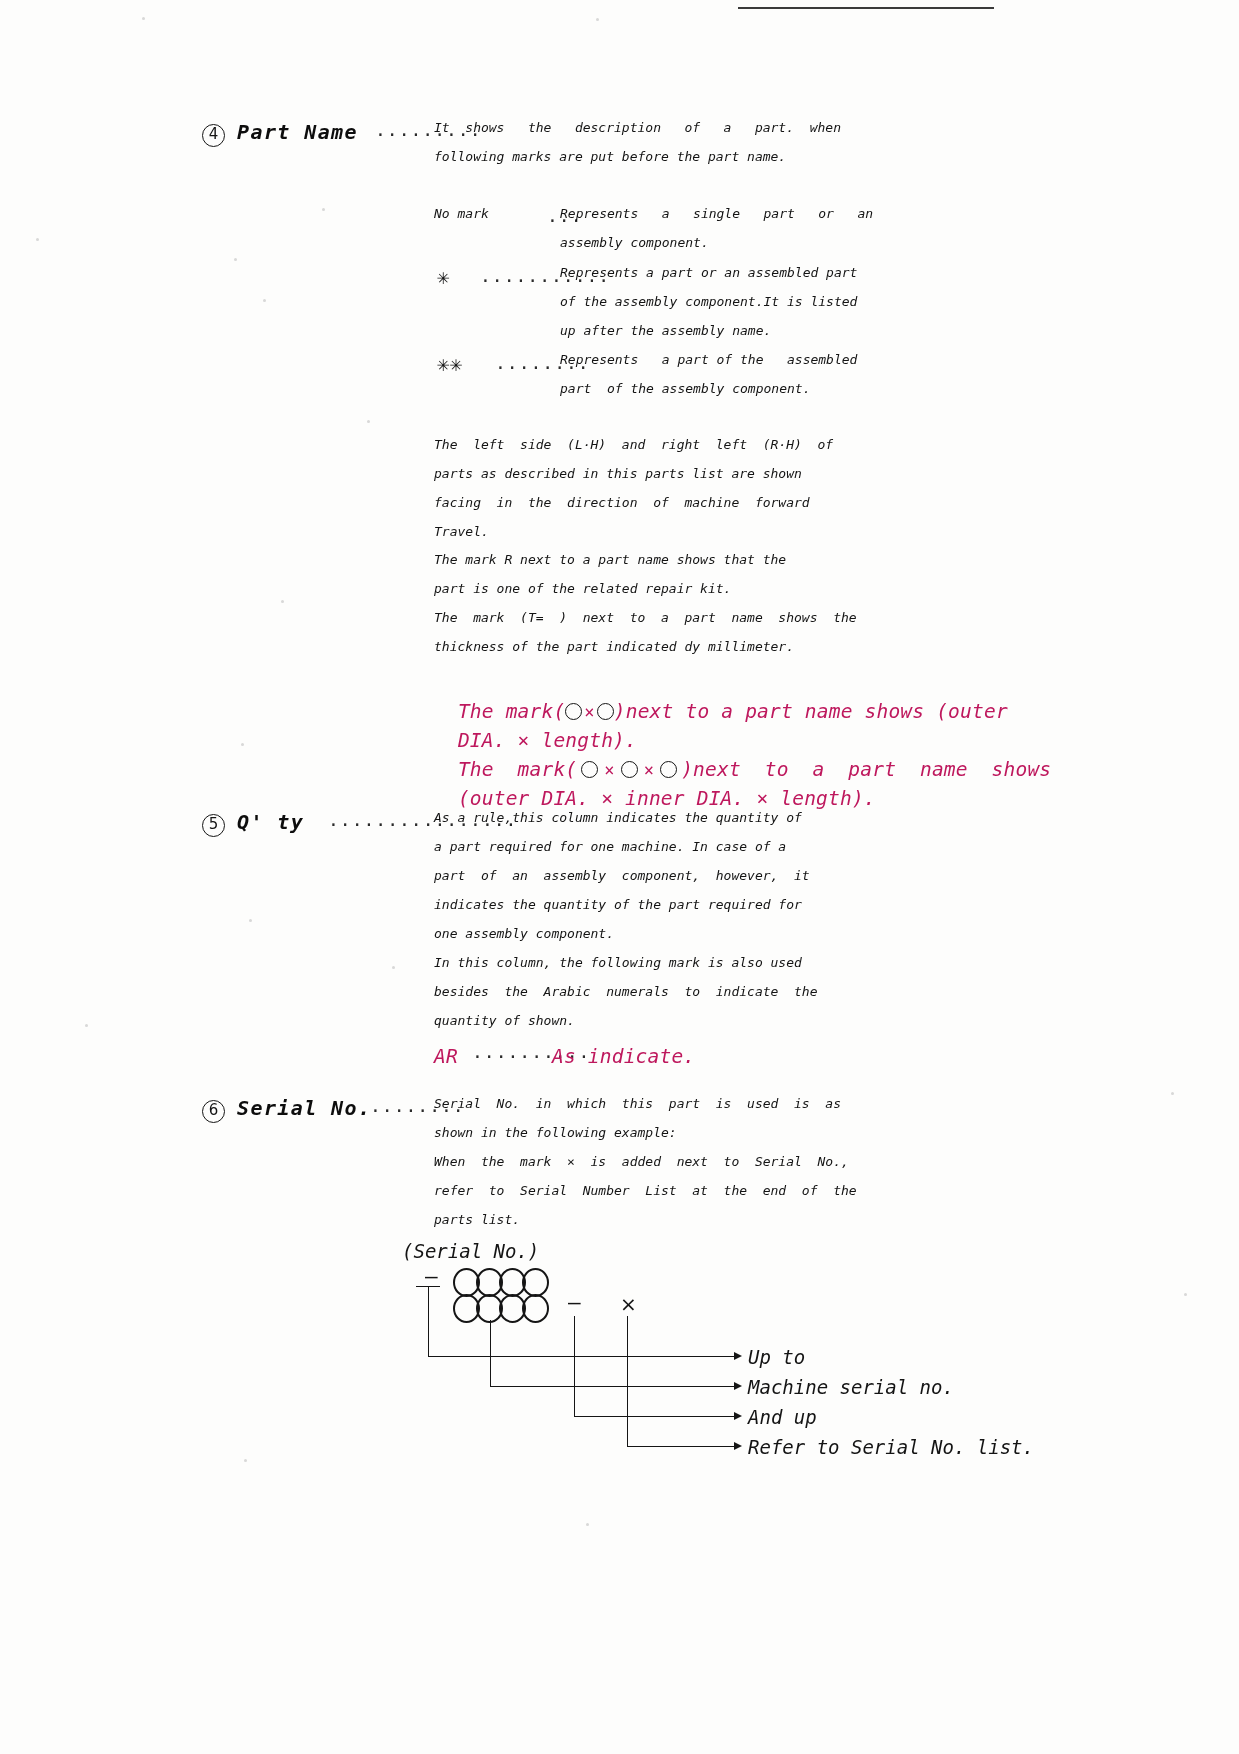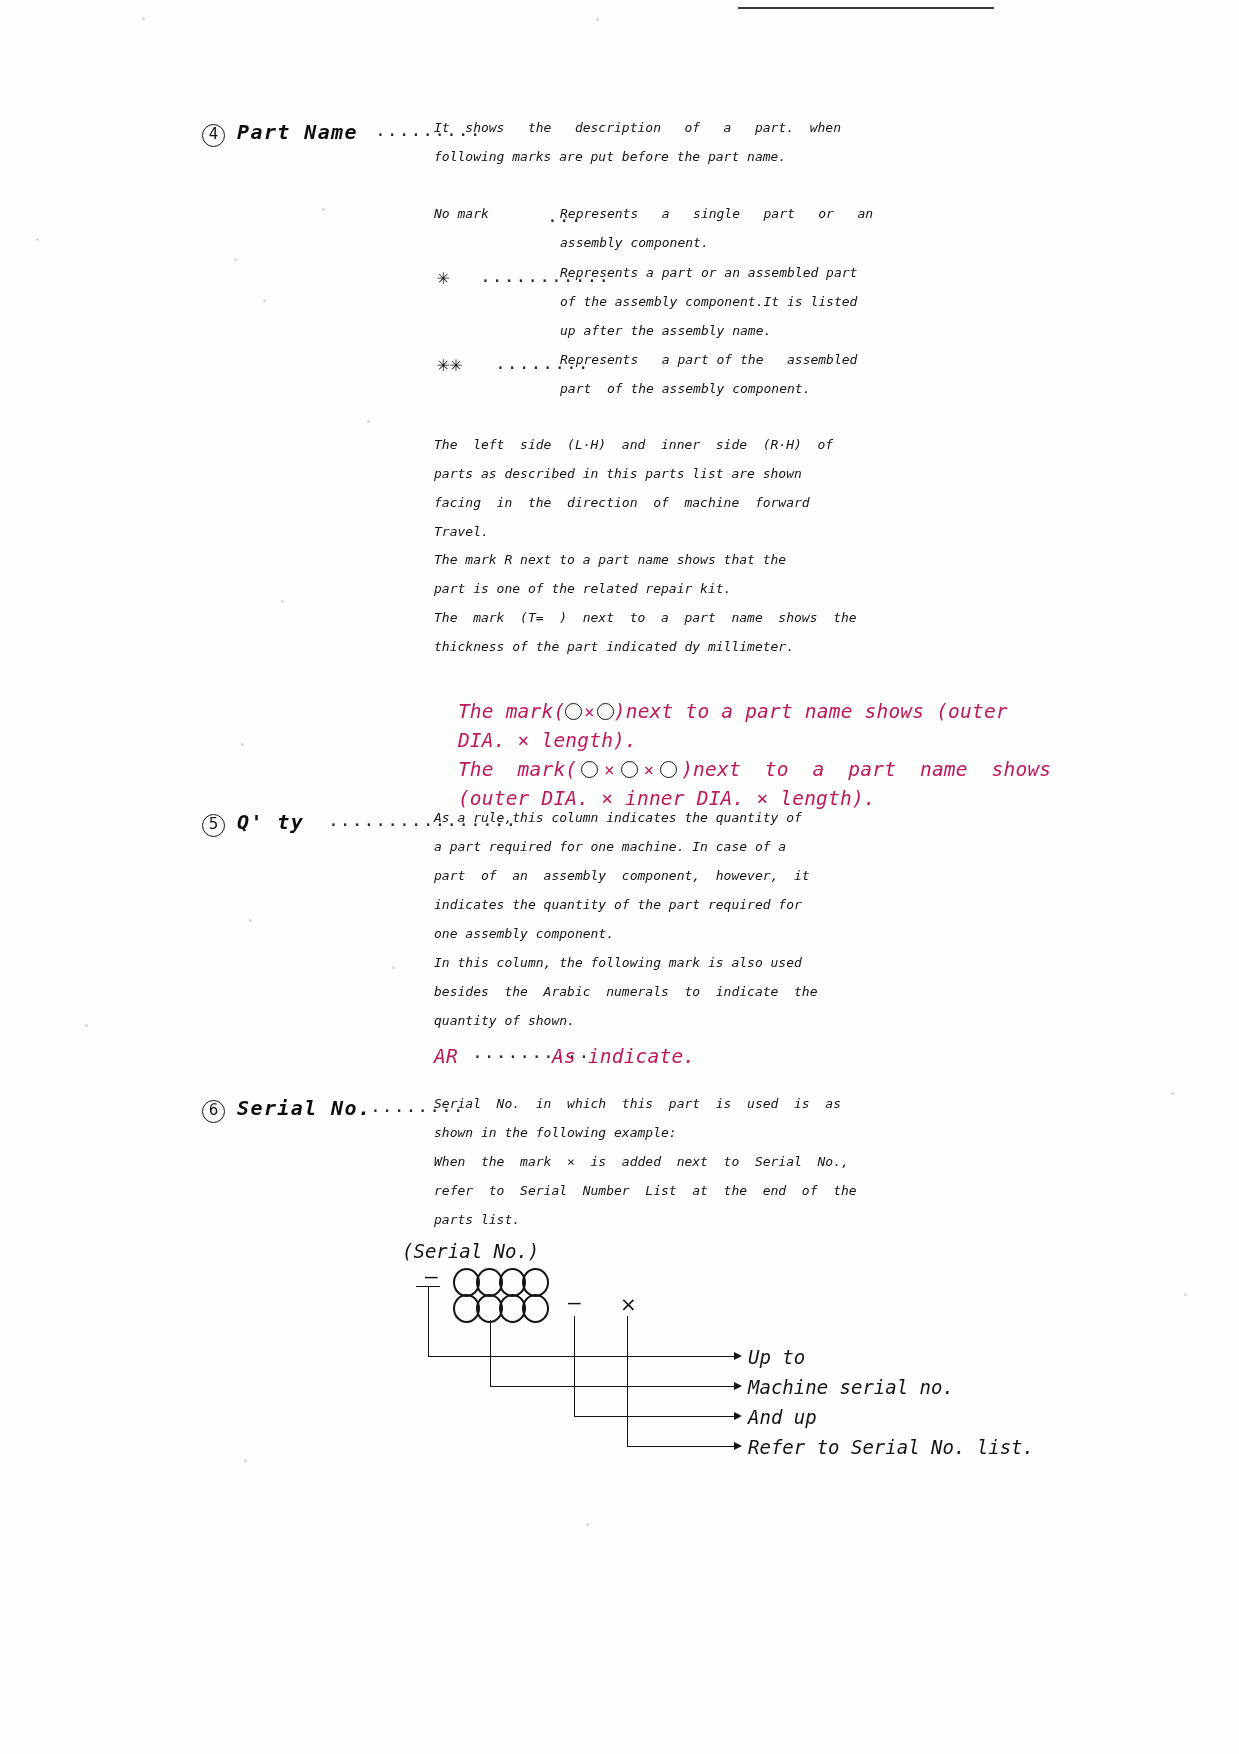--- a/index.html
+++ b/index.html
@@ -215,21 +215,21 @@
 <div class="leader" style="left:480px;top:270px;">···········</div>
 <div class="just left" style="left:560px;top:265px;">Represents a part or an assembled part</div>
 <div class="just left" style="left:560px;top:294px;">of the assembly component.It is listed</div>
 <div class="just left" style="left:560px;top:323px;">up after the assembly name.</div>
 
 <div class="just left" style="left:437px;top:352px;font-style:normal;font-size:21px;">✳✳</div>
 <div class="leader" style="left:495px;top:357px;">········</div>
 <div class="just" style="left:560px;top:352px;width:463px;">Represents   a part of the   assembled</div>
 <div class="just left" style="left:560px;top:381px;">part  of the assembly component.</div>
 
-<div class="just" style="left:434px;top:437px;width:604px;">The  left  side  (L·H)  and  inner  side  (R·H)  of</div>
+<div class="just" style="left:434px;top:437px;width:604px;">The  left  side  (L·H)  and  right  left  (R·H)  of</div>
 <div class="just" style="left:434px;top:466px;width:604px;">parts as described in this parts list are shown</div>
 <div class="just" style="left:434px;top:495px;width:604px;">facing  in  the  direction  of  machine  forward</div>
 <div class="just left" style="left:434px;top:524px;">Travel.</div>
 <div class="just" style="left:434px;top:552px;width:604px;">The mark R next to a part name shows that the</div>
 <div class="just left" style="left:434px;top:581px;">part is one of the related repair kit.</div>
 <div class="just" style="left:434px;top:610px;width:604px;">The  mark  (T=  )  next  to  a  part  name  shows  the</div>
 <div class="just left" style="left:434px;top:639px;">thickness of the part indicated dy millimeter.</div>
 
 <div class="tw" style="position:absolute;left:434px;top:668px;">
   <span>The mark(</span><span class="o-mark"></span><span class="x-mark">×</span><span class="o-mark"></span><span>)next to a part name shows (outer</span>

